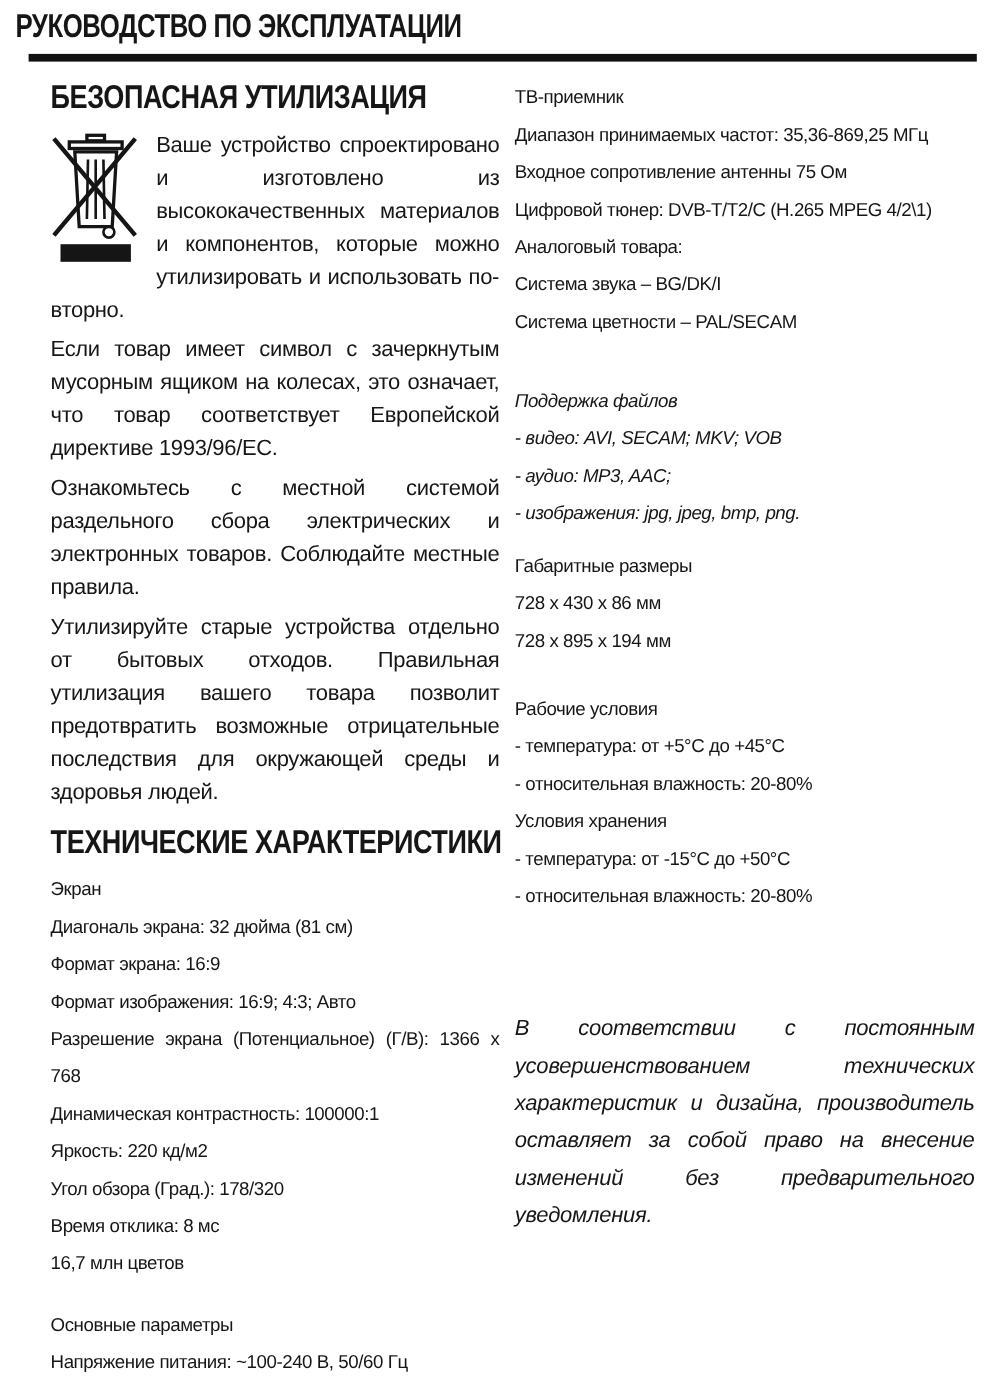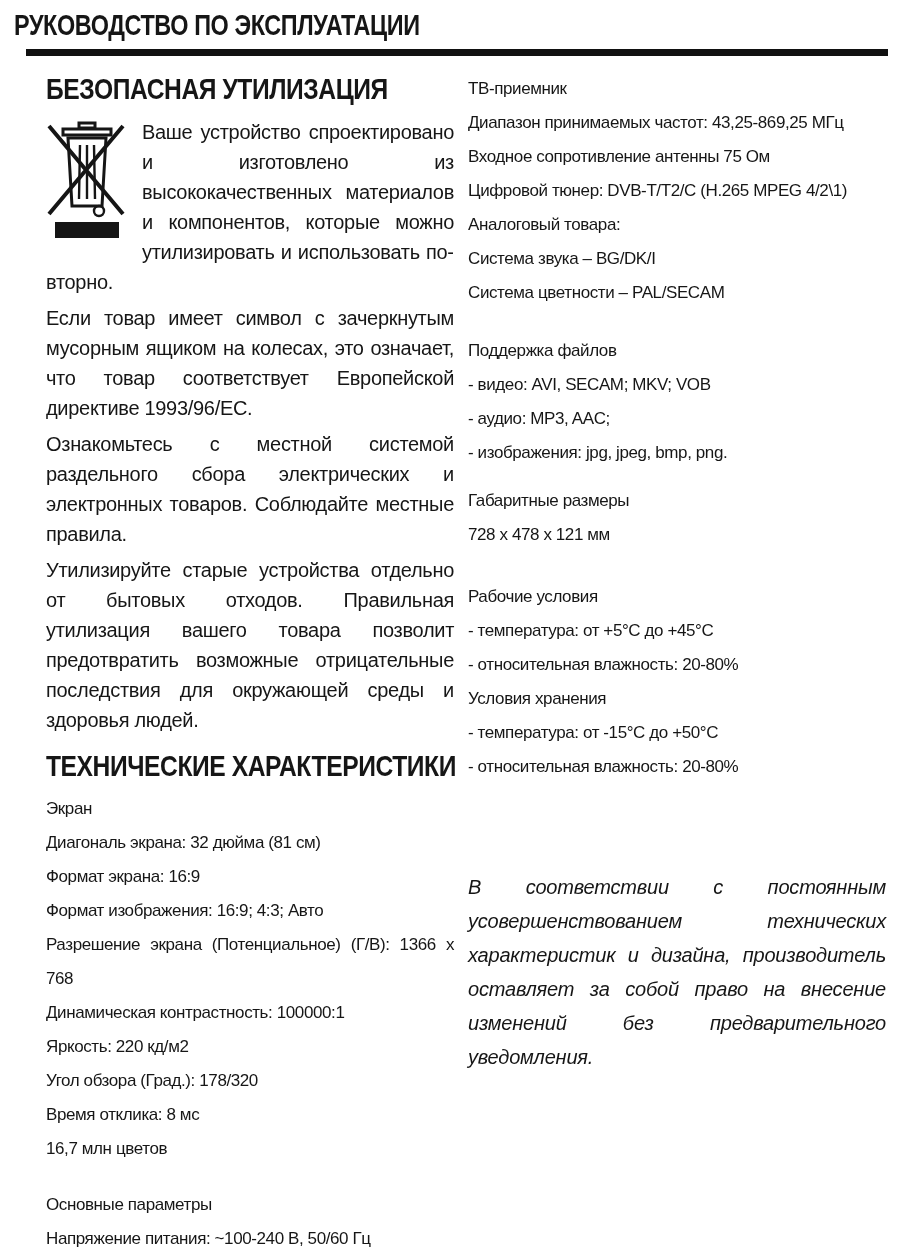--- a/index.html
+++ b/index.html
@@ -55,21 +55,21 @@
   }
   .weee svg { width: 100%; height: 100%; }
 
   .spec-list {
     font-size: 17px;
     line-height: 34px;
     letter-spacing: -0.4px;
   }
   .spec-line { text-align: justify; }
   .gap-sm { margin-top: 22px; }
-  .gap-md { margin-top: 24px; }
+  .gap-md { margin-top: 38px; font-style: italic; }
   .gap-lg { margin-top: 14px; }
   .gap-xl { margin-top: 28px; }
 
   .disclaimer {
     margin-top: 86px;
     font-size: 20px;
     line-height: 34px;
     font-style: italic;
     letter-spacing: -0.2px;
     text-align: justify;
@@ -127,38 +127,39 @@
 
     <div class="spec-list gap-sm">
         <div class="spec-line">Основные параметры</div>
         <div class="spec-line">Напряжение питания: ~100-240 В, 50/60 Гц</div>
       </div>
   </div>
 
   <div class="col-right">
     <div class="spec-list">
         <div class="spec-line">ТВ-приемник</div>
-        <div class="spec-line">Диапазон принимаемых частот: 43,25-869,25 МГц</div>
+        <div class="spec-line">Диапазон принимаемых частот: 35,36-869,25 МГц</div>
         <div class="spec-line">Входное сопротивление антенны 75 Ом</div>
         <div class="spec-line">Цифровой тюнер: DVB-T/T2/C (H.265 MPEG 4/2\1)</div>
         <div class="spec-line">Аналоговый товара:</div>
         <div class="spec-line">Система звука – BG/DK/I</div>
         <div class="spec-line">Система цветности – PAL/SECAM</div>
       </div>
 
     <div class="spec-list gap-md">
         <div class="spec-line">Поддержка файлов</div>
         <div class="spec-line">- видео: AVI, SECAM; MKV; VOB</div>
         <div class="spec-line">- аудио: MP3, AAC;</div>
         <div class="spec-line">- изображения: jpg, jpeg, bmp, png.</div>
       </div>
 
     <div class="spec-list gap-lg">
         <div class="spec-line">Габаритные размеры</div>
-        <div class="spec-line">728 х 478 х 121 мм</div>
+        <div class="spec-line">728 х 430 х 86 мм</div>
+        <div class="spec-line">728 х 895 х 194 мм</div>
       </div>
 
     <div class="spec-list gap-xl">
         <div class="spec-line">Рабочие условия</div>
         <div class="spec-line">- температура: от +5°C до +45°C</div>
         <div class="spec-line">- относительная влажность: 20-80%</div>
         <div class="spec-line">Условия хранения</div>
         <div class="spec-line">- температура: от -15°C до +50°C</div>
         <div class="spec-line">- относительная влажность: 20-80%</div>
       </div>

